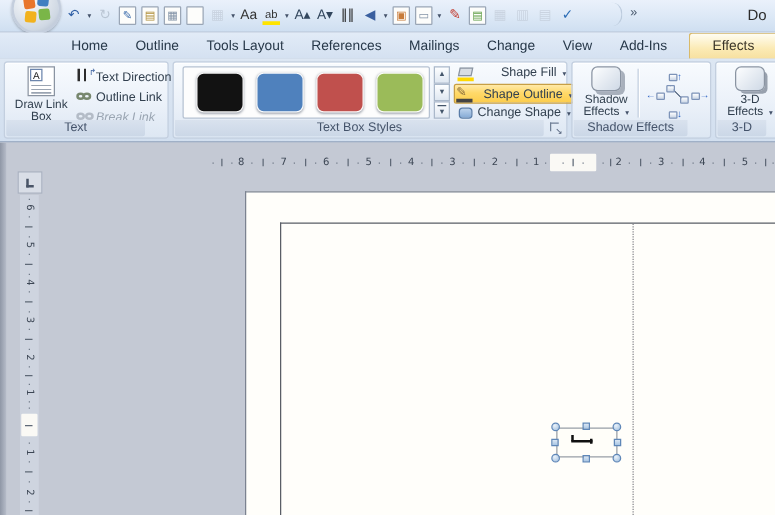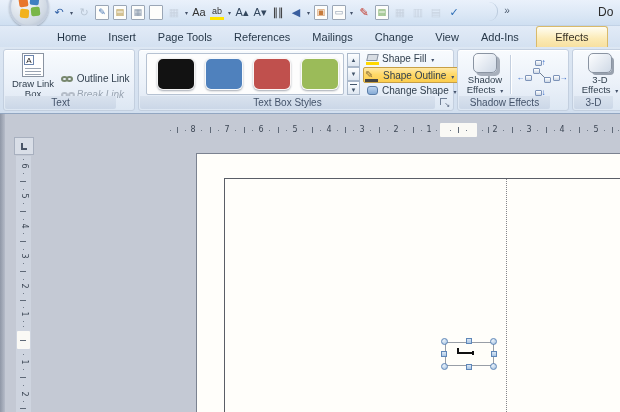--- a/index.html
+++ b/index.html
@@ -88,21 +88,21 @@
   .gal{position:absolute;left:7px;top:3px;width:198px;height:42px;background:#fdfdfd;
     border:1px solid #b6c2d2;border-radius:2px;}
   .swatch{position:absolute;top:4px;width:38px;height:32px;border-radius:6px;
     border:1px solid rgba(255,255,255,.95);box-shadow:0 1px 2px rgba(60,70,90,.45);cursor:default;}
   .galscroll{position:absolute;left:208px;top:3px;width:14px;height:43px;}
   .gsbtn{position:absolute;left:0;width:13px;height:14px;background:linear-gradient(#fdfeff,#dfe7f1);
     border:1px solid #aab8ca;font-size:6px;color:#44566b;text-align:center;line-height:12px;cursor:default;}
   .gsbtn.more{line-height:10px;}
   .gsbtn.more::before{content:"";display:block;margin:2px auto 0 auto;width:7px;height:1px;background:#44566b;}
 
-  .fillcol{position:absolute;left:226px;top:1px;width:88px;}
+  .fillcol{position:absolute;left:226px;top:1px;width:88px;text-align:right;}
   .rowbtn{position:relative;height:16px;font-size:10px;color:#32404f;line-height:16px;
     white-space:nowrap;padding-left:17px;cursor:default;}
   .rowbtn.hl-btn{background:linear-gradient(#ffe9a8,#ffd969 45%,#fccd4d);
     border:1px solid #c79f45;border-radius:2px;margin-left:-2px;padding-left:19px;width:96px;}
   .rowbtn .ric{position:absolute;left:1px;top:2px;width:14px;height:12px;}
   .bucket{position:absolute;left:1px;top:1px;width:11px;height:7px;background:#d8dde3;
     border:1px solid #8a94a2;transform:skewX(-12deg);}
   .cbar{position:absolute;left:0;bottom:0;width:13px;height:3px;}
   .pencil{position:absolute;left:0;top:-3px;font-size:10px;color:#8a6d3b;}
   .cshape{position:absolute;left:1px;top:1px;width:11px;height:9px;border-radius:3px;
@@ -206,31 +206,35 @@
         <span class="qicon dis" style="color: rgb(185, 194, 207);">▦</span>
         <span class="qicon dis" style="color: rgb(185, 194, 207);">▥</span>
         <span class="qicon dis" style="color: rgb(185, 194, 207);">▤</span>
         <span class="qicon" style="color: rgb(43, 108, 181);">✓</span>
       </div>
     <div class="qat-cap"></div>
     <div class="qat-more">»</div>
     <div class="title-text">Do</div>
   </div>
 
-  <div class="tabrow" id="tabrow"><div class="tab">Home</div><div class="tab">Insert</div><div class="tab">Page Tools</div><div class="tab">References</div><div class="tab">Mailings</div><div class="tab">Change</div><div class="tab">View</div><div class="tab">Add-Ins</div><div class="tab active">Effects</div></div>
+  <div class="tabrow" id="tabrow"><div class="tab">Home</div><div class="tab">Outline</div><div class="tab">Tools Layout</div><div class="tab">References</div><div class="tab">Mailings</div><div class="tab">Change</div><div class="tab">View</div><div class="tab">Add-Ins</div><div class="tab active">Effects</div></div>
 
   <div class="ribbon">
 
     <div class="group g-text">
       <div class="bigbtn" style="left:6px;">
         <span class="bicon dtb">
           <span class="abox">A</span>
           <span class="lines"></span>
         </span>
         <span>Draw Link Box</span>
+      </div>
+      <div class="smallbtn" style="top:5px;">
+        <span class="sic"><span class="tdir"></span></span>
+        <span>Text Direction</span>
       </div>
       <div class="smallbtn" style="top:21px;">
         <span class="sic"><span class="chain"><i></i><i></i></span></span>
         <span>Outline Link</span>
       </div>
       <div class="smallbtn dis" style="top:37px;">
         <span class="sic"><span class="chain broken"><i></i><i></i></span></span>
         <span>Break Link</span>
       </div>
       <div class="glabel">Text</div>

